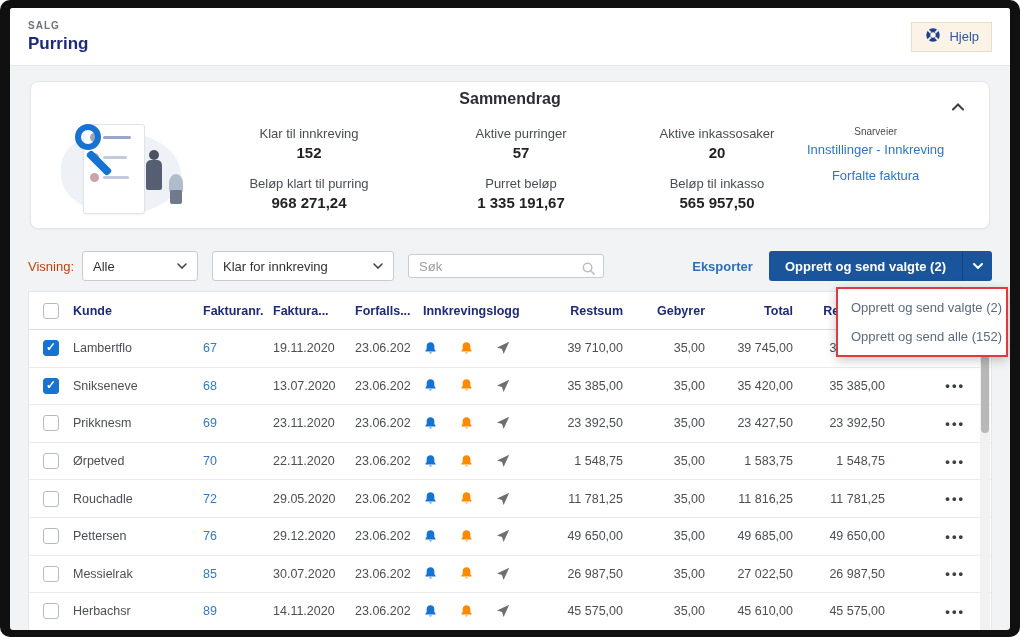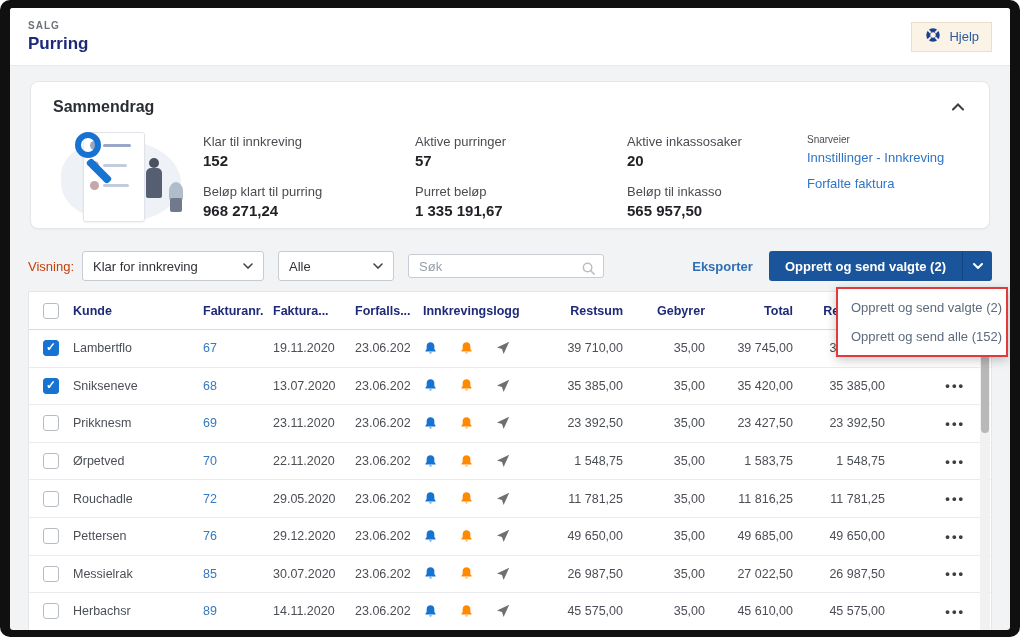--- a/index.html
+++ b/index.html
@@ -8,21 +8,21 @@
   .app { position:relative; width:1000px; height:622px; background:#f2f3f5; border-radius:3px; overflow:hidden; }
 
   
   .header-band { height:58px; background:#ffffff; border-bottom:1px solid #e7e8eb; display:flex; align-items:center; justify-content:space-between; padding:0 18px 0 18px; }
   .crumb { font-size:10px; letter-spacing:1px; color:#6d727a; font-weight:700; margin-bottom:3px; }
   .page-title { font-size:17px; font-weight:700; color:#1d2a7a; }
   .help-btn { display:flex; align-items:center; gap:7px; background:#faf3e6; border:1px solid #eadfca; border-radius:0; height:30px; padding:0 12px; cursor:pointer; }
   .help-btn span.lbl { color:#2d5a9e; font-size:13px; }
 
   
-  .summary-card { position:relative; margin:15px 20px 0 20px; height:148px; background:#fff; border:1px solid #e4e6ea; border-radius:8px; box-shadow:0 1px 2px rgba(0,0,0,0.04); padding:16px 22px 0 22px; }
+  .summary-card { position:relative; margin:15px 20px 0 20px; height:148px; background:#fff; border:1px solid #e4e6ea; border-radius:8px; box-shadow:0 1px 2px rgba(0,0,0,0.04); padding:8px 22px 0 22px;text-align:center; }
   .summary-title { font-size:16px; font-weight:700; color:#2a2e34; }
   .collapse-btn { position:absolute; top:14px; right:20px; width:22px; height:22px; display:flex; align-items:center; justify-content:center; cursor:pointer; }
   .summary-body { display:flex; margin-top:14px; }
   .illu { position:relative; width:150px; height:100px; flex:0 0 150px; }
   .illu .blob { position:absolute; left:8px; top:10px; width:120px; height:82px; background:#eef1f6; border-radius:45% 55% 50% 50%; }
   .illu .doc { position:absolute; left:30px; top:2px; width:62px; height:90px; background:#fff; border:1px solid #e0e4ea; border-radius:3px; box-shadow:0 1px 2px rgba(0,0,0,0.05); padding:8px 6px; }
   .illu .docrow { display:flex; align-items:center; gap:4px; margin-bottom:11px; }
   .illu .ava { width:9px; height:9px; border-radius:50%; background:#c7a6a9; }
   .illu .ln { height:3px; border-radius:2px; background:#9aa7c9; }
   .illu .mag-ring { position:absolute; left:22px; top:2px; width:26px; height:26px; border:6px solid #1673d2; border-radius:50%; background:rgba(255,255,255,0.25); }
@@ -180,28 +180,28 @@
       <div class="shortcuts">
         <div class="lbl">Snarveier</div>
         <a>Innstillinger - Innkreving</a>
         <a>Forfalte faktura</a>
       </div>
     </div>
   </div>
 
   <div class="filter-row">
     <span class="visning-lbl">Visning:</span>
-    <div class="select view">
-      <span>Klar for innkreving</span>
+    <div class="select status">
+      <span>Alle</span>
       <svg width="10" height="6" viewBox="0 0 10 6">
             <polyline points="1,1 5,5 9,1" fill="none" stroke="#41454b" stroke-width="1.6" stroke-linecap="round"></polyline>
           </svg>
     </div>
-    <div class="select status">
-      <span>Alle</span>
+    <div class="select view">
+      <span>Klar for innkreving</span>
       <svg width="10" height="6" viewBox="0 0 10 6">
             <polyline points="1,1 5,5 9,1" fill="none" stroke="#41454b" stroke-width="1.6" stroke-linecap="round"></polyline>
           </svg>
     </div>
     <div class="search-box">
       <input type="text" placeholder="Søk" style="">
       <span class="mag">
         <svg width="15" height="15" viewBox="0 0 16 16">
               <circle cx="7" cy="7" r="4.5" fill="none" stroke="#b9bdc4" stroke-width="1.6"></circle>
               <line x1="10.4" y1="10.4" x2="14" y2="14" stroke="#b9bdc4" stroke-width="1.6" stroke-linecap="round"></line>

